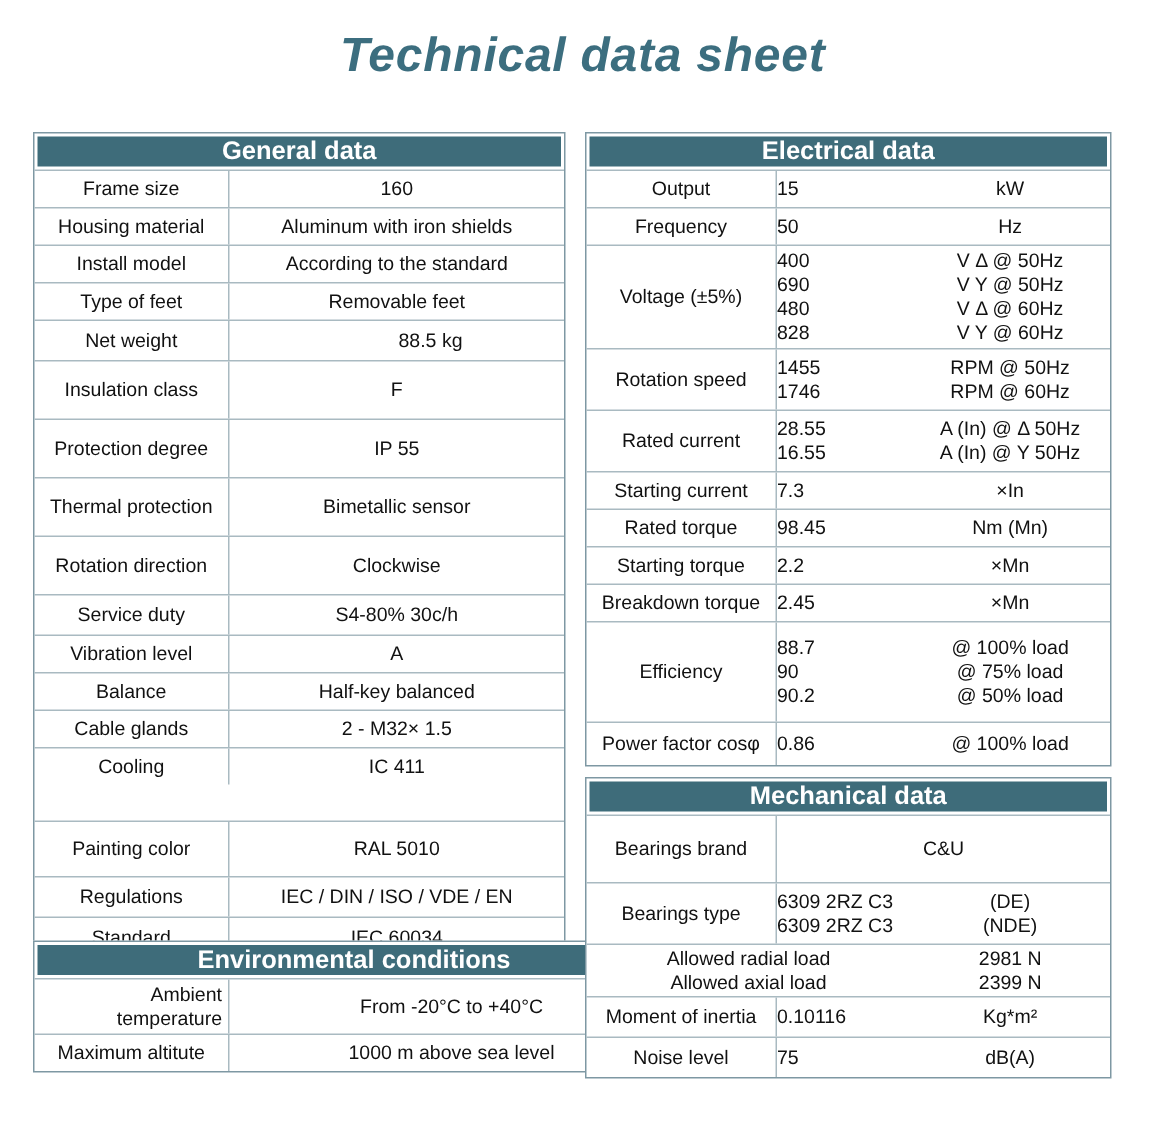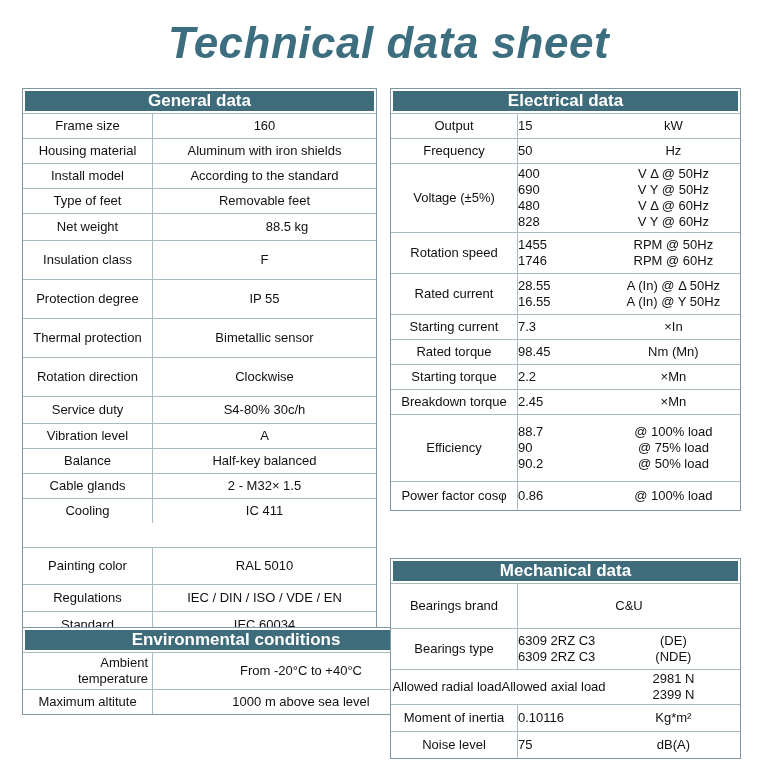--- a/index.html
+++ b/index.html
@@ -10,49 +10,49 @@
     --border-inner:#a9bac1;
     --text:#111111;
   }
   html,body{margin:0;padding:0;}
   body{
     width:777px;height:764px;position:relative;background:#ffffff;
     font-family:"Liberation Sans", sans-serif;color:var(--text);font-size:13px;
   }
   .title{
     position:absolute;top:18px;left:0;width:100%;text-align:center;
-    font-size:44px;font-weight:bold;font-style:italic;color:var(--title-text);
+    font-size:32px;font-weight:bold;font-style:italic;color:var(--title-text);
     letter-spacing:0.5px;
   }
   .tbl{
     position:absolute;border:1px solid var(--border-outer);
     box-sizing:border-box;background:#ffffff;
   }
   #general{left:22px;top:88px;width:355px;}
   #environmental{left:22px;top:627px;width:428px;}
   #electrical{left:390px;top:88px;width:351px;}
-  #mechanical{left:390px;top:518px;width:351px;margin-top:40px;}
+  #mechanical{left:390px;top:518px;width:351px;}
 
   .thead{
     margin:2px;background:var(--header-bg);color:var(--header-text);
     font-weight:bold;text-align:center;height:20px;line-height:20px;font-size:17px;
   }
   .row{display:flex;border-top:1px solid var(--border-inner);align-items:stretch;}
   .cell{
     display:flex;flex-direction:column;align-items:center;justify-content:center;
     text-align:right;padding:2px 4px;box-sizing:border-box;line-height:16px;
   }
   .cell-label{border-right:1px solid var(--border-inner);flex:none;}
   .tbl-left .cell-label{width:130px;}
   .tbl-right .cell-label{width:127px;}
   .cell-value{flex:1;}
   .cell-rest{flex:1;display:flex;align-items:center;padding:2px 0;box-sizing:border-box;}
   .vals{width:40%;text-align:left;line-height:16px;}
   .units{width:60%;text-align:center;line-height:16px;}
-  .span-labels{width:216px;flex:none;display:flex;flex-direction:row;
+  .span-labels{width:216px;flex:none;display:flex;flex-direction:column;
     align-items:center;justify-content:center;text-align:center;line-height:16px;}
   .span-units{flex:1;display:flex;flex-direction:column;align-items:center;
     justify-content:center;text-align:center;line-height:16px;}
 
   
   #general .row{min-height:24px;}
   #general .row:nth-child(5){min-height:26px;gap:45px;}
   #general .row:nth-child(n+6):nth-child(-n+9){min-height:38px;}
   #general .row:nth-child(10){min-height:26px;}
   #general .row:nth-child(15){min-height:36px;margin-top:24px;}

